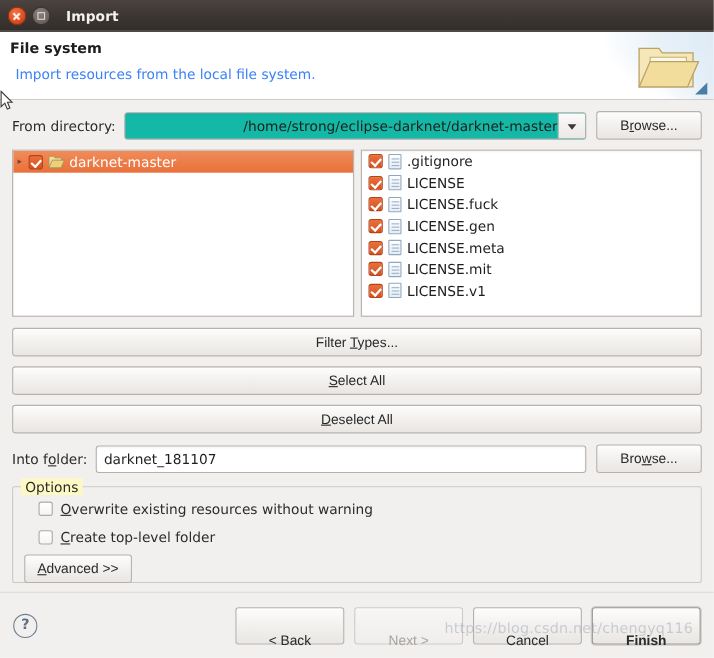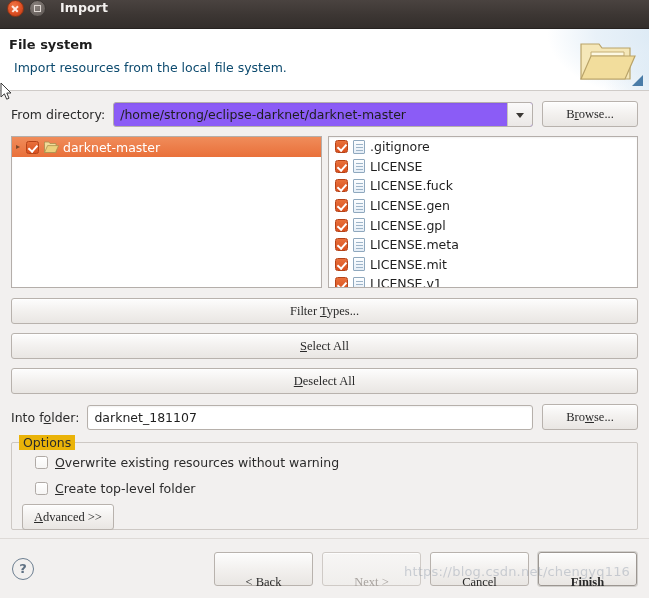--- a/index.html
+++ b/index.html
@@ -23,20 +23,21 @@
     box-sizing: border-box;
   }
 
   
   .titlebar {
     position: relative;
     height: 29px;
     background: linear-gradient(to bottom, #4a4340 0%, #3c3633 55%, #332e2b 100%);
     border-bottom: 1px solid #262220;
     display: flex;
+    align-items: center;
     padding-left: 7px;
     box-sizing: border-box;
   }
   .winbtn {
     width: 17px;
     height: 17px;
     border-radius: 50%;
     margin-right: 5px;
     position: relative;
     flex: 0 0 auto;
@@ -105,21 +106,21 @@
     top: 8px;
     font-weight: bold;
     font-size: 13px;
     color: #1d1d1d;
   }
   .banner-sub {
     position: absolute;
     left: 14px;
     top: 31px;
     font-size: 12.5px;
-    color: #0c4a6e;
+    color: #3b82f6;
   }
   .banner-folder {
     position: absolute;
     right: 13px;
     top: 10px;
     width: 58px;
     height: 44px;
   }
   .banner-corner {
     position: absolute;
@@ -150,26 +151,27 @@
     font-size: 12.5px;
     color: #2b2b2b;
     white-space: nowrap;
   }
   .combo {
     flex: 1 1 auto;
     display: flex;
     height: 25px;
     margin-left: 8px;
     margin-right: 9px;
-    background: #8b5cf6;
+    background: #14b8a6;
     border: 1px solid #b6b0ab;
     border-radius: 3px;
     box-shadow: inset 0 1px 2px rgba(0,0,0,0.055);
     box-sizing: border-box;
     overflow: hidden;
+    text-align: right;
   }
   .combo-value {
     flex: 1 1 auto;
     line-height: 23px;
     padding-left: 6px;
     font-size: 12.5px;
     color: #1e1e1e;
     overflow: hidden;
     white-space: nowrap;
   }
@@ -185,21 +187,21 @@
     position: absolute;
     left: 8px;
     top: 10px;
     width: 0; height: 0;
     border-left: 4.5px solid transparent;
     border-right: 4.5px solid transparent;
     border-top: 5px solid #3b3835;
   }
 
   .btn {
-    font-family: Liberation Serif, serif;
+    font-family: Liberation Sans, sans-serif;
     font-size: 12.5px;
     color: #2a2a2a;
     background: linear-gradient(to bottom, #fdfdfd 0%, #f3f1ef 48%, #e9e6e3 100%);
     border: 1px solid #b8b2ad;
     border-radius: 3px;
     padding: 0 11px;
     height: 26px;
     line-height: 24px;
     box-sizing: border-box;
     cursor: default;
@@ -347,21 +349,21 @@
     border-radius: 2px;
     padding: 9px 10px 10px 10px;
     position: relative;
     height: 88px;
     box-sizing: border-box;
   }
   .group-title {
     position: absolute;
     top: -8px;
     left: 7px;
-    background: #eab308;
+    background: #fef9c3;
     padding: 0 4px;
     font-size: 12.5px;
     color: #2b2b2b;
   }
   .opt-row {
     display: flex;
     align-items: center;
     height: 21px;
     margin-bottom: 5px;
     padding-left: 13px;
@@ -493,25 +495,20 @@
         </div>
         <div class="list-row">
           <span class="cbx on"></span>
           <span class="ico-doc"></span>
           <span>LICENSE.fuck</span>
         </div>
         <div class="list-row">
           <span class="cbx on"></span>
           <span class="ico-doc"></span>
           <span>LICENSE.gen</span>
-        </div>
-        <div class="list-row">
-          <span class="cbx on"></span>
-          <span class="ico-doc"></span>
-          <span>LICENSE.gpl</span>
         </div>
         <div class="list-row">
           <span class="cbx on"></span>
           <span class="ico-doc"></span>
           <span>LICENSE.meta</span>
         </div>
         <div class="list-row">
           <span class="cbx on"></span>
           <span class="ico-doc"></span>
           <span>LICENSE.mit</span>

